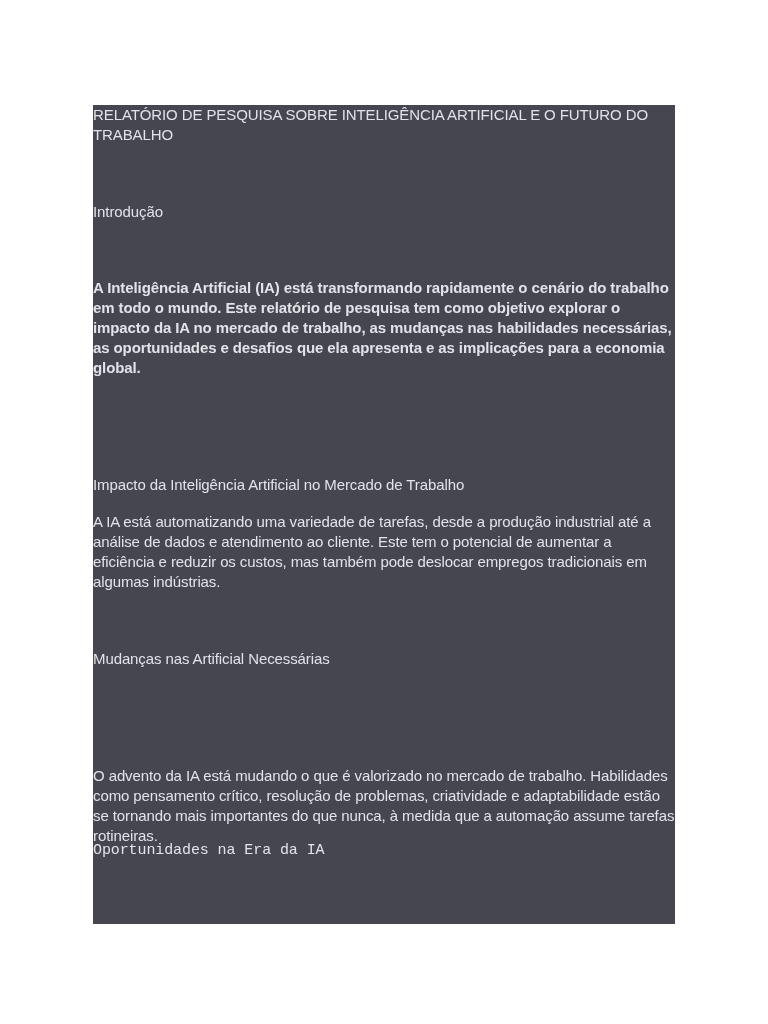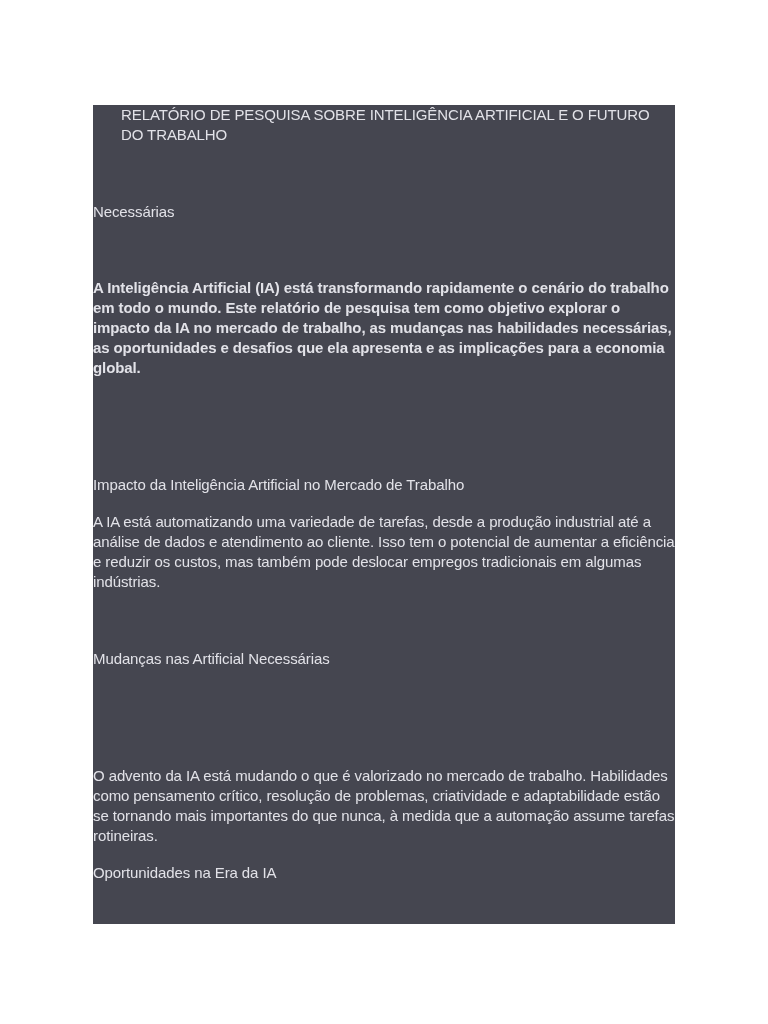--- a/index.html
+++ b/index.html
@@ -14,25 +14,25 @@
   .block {
     position: absolute; left: 0; right: 0;
     color: #e2e2e8; font-size: 15px; line-height: 20px; letter-spacing: -0.1px;
     white-space: normal;
   }
 </style>
 </head>
 <body>
 
 <div class="page">
-  <div class="block" style="top:0px;padding-left:28px;">RELATÓRIO DE PESQUISA SOBRE INTELIGÊNCIA ARTIFICIAL E O FUTURO DO TRABALHO</div>
+  <div class="block" style="top:0px;">RELATÓRIO DE PESQUISA SOBRE INTELIGÊNCIA ARTIFICIAL E O FUTURO DO TRABALHO</div>
 
-  <div class="block" style="top:97px;">Necessárias</div>
+  <div class="block" style="top:97px;">Introdução</div>
   <div class="block" style="top:173px;font-weight:bold;">A Inteligência Artificial (IA) está transformando rapidamente o cenário do trabalho em todo o mundo. Este relatório de pesquisa tem como objetivo explorar o impacto da IA no mercado de trabalho, as mudanças nas habilidades necessárias, as oportunidades e desafios que ela apresenta e as implicações para a economia global.</div>
 
   <div class="block" style="top:330px;margin-top:40px;">Impacto da Inteligência Artificial no Mercado de Trabalho</div>
-  <div class="block" style="top:407px;">A IA está automatizando uma variedade de tarefas, desde a produção industrial até a análise de dados e atendimento ao cliente. Isso tem o potencial de aumentar a eficiência e reduzir os custos, mas também pode deslocar empregos tradicionais em algumas indústrias.</div>
+  <div class="block" style="top:407px;">A IA está automatizando uma variedade de tarefas, desde a produção industrial até a análise de dados e atendimento ao cliente. Este tem o potencial de aumentar a eficiência e reduzir os custos, mas também pode deslocar empregos tradicionais em algumas indústrias.</div>
 
   <div class="block" style="top:544px;">Mudanças nas Artificial Necessárias</div>
   <div class="block" style="top:621px;margin-top:40px;">O advento da IA está mudando o que é valorizado no mercado de trabalho. Habilidades como pensamento crítico, resolução de problemas, criatividade e adaptabilidade estão se tornando mais importantes do que nunca, à medida que a automação assume tarefas rotineiras.</div>
 
-  <div class="block" style="top:758px;">Oportunidades na Era da IA</div>
+  <div class="block" style="top:736px;font-family:Liberation Mono, monospace;">Oportunidades na Era da IA</div>
 </div>
 
 </body></html>

